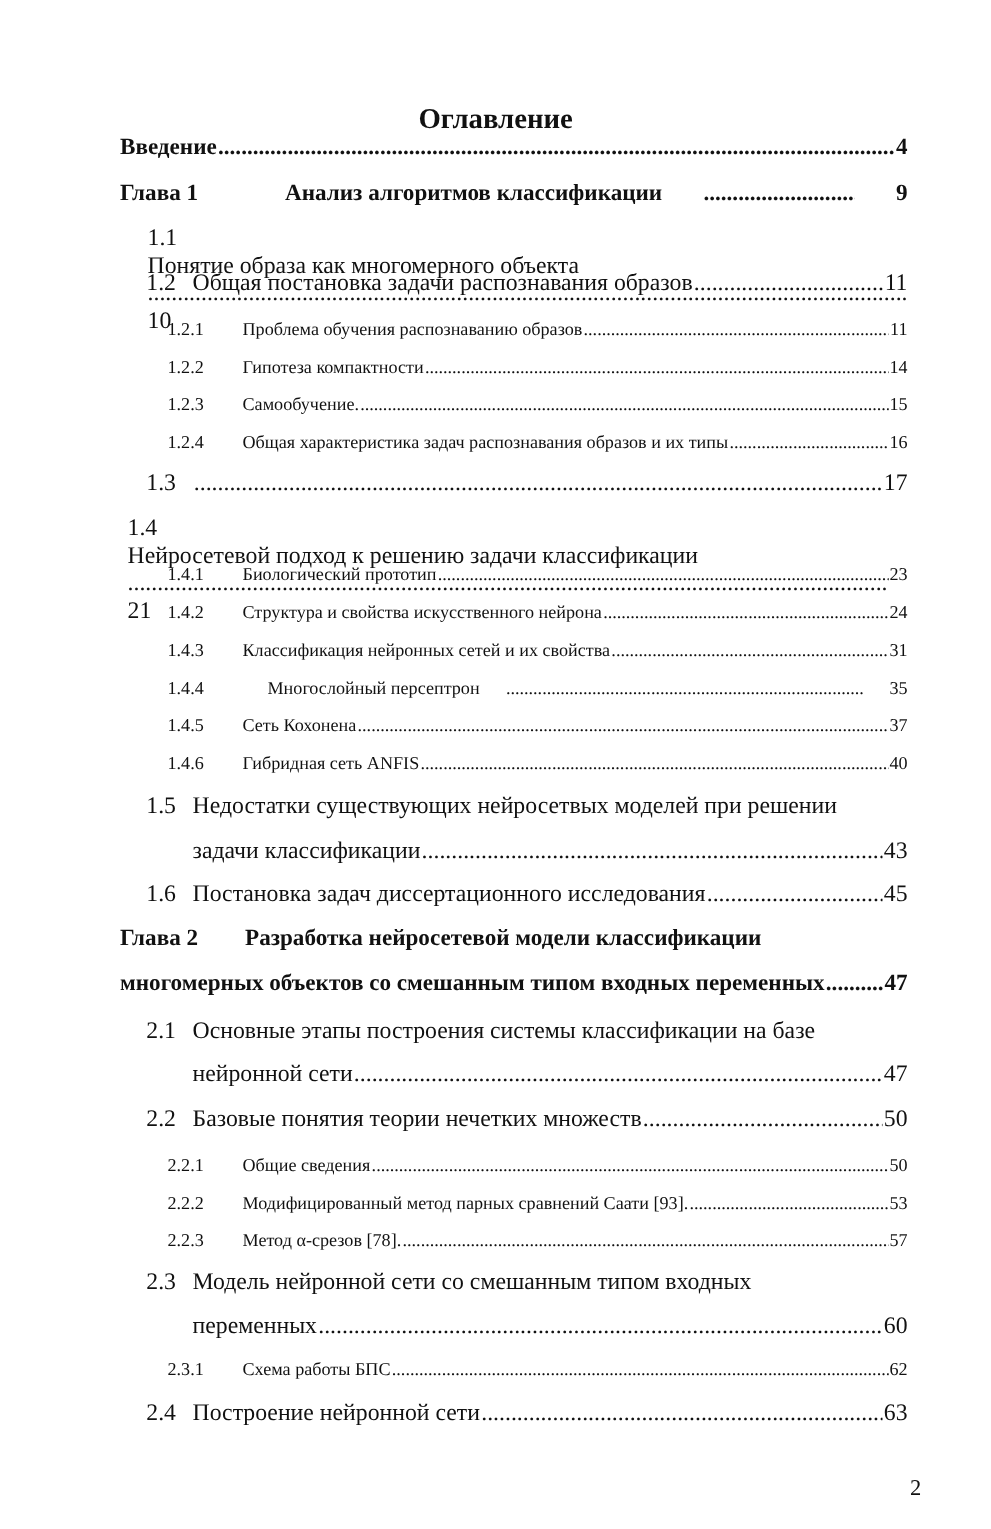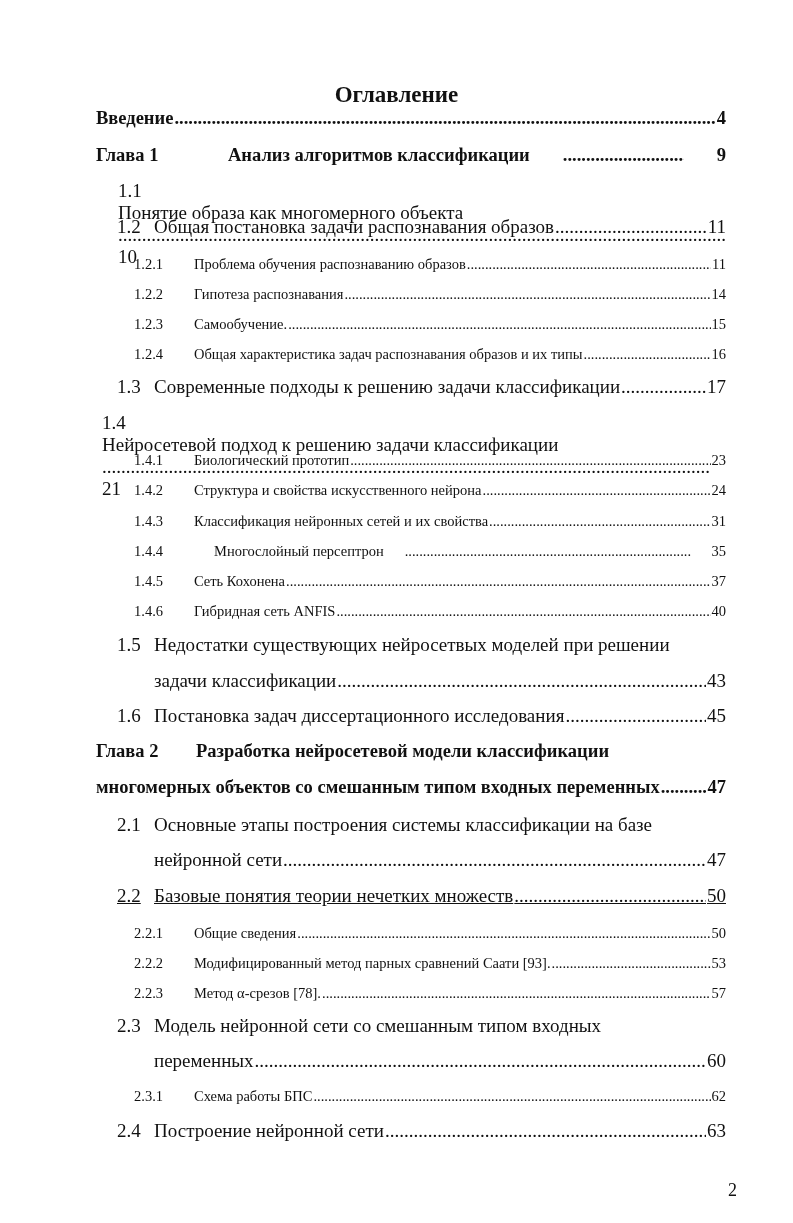--- a/index.html
+++ b/index.html
@@ -55,42 +55,41 @@
 
   <div class="row lvl2" style="left:134px;width:592px;top:256px;">
     <span class="num" style="width:60px">1.2.1</span>
     <span class="text">Проблема обучения распознаванию образов</span>
     <span class="dots"></span>
     <span class="page">11</span>
   </div>
 
   <div class="row lvl2" style="left:134px;width:592px;top:286px;">
     <span class="num" style="width:60px">1.2.2</span>
-    <span class="text">Гипотеза распознавания</span>
+    <span class="text">Гипотеза компактности</span>
     <span class="dots"></span>
     <span class="page">14</span>
   </div>
 
   <div class="row lvl2" style="left:134px;width:592px;top:316px;">
     <span class="num" style="width:60px">1.2.3</span>
     <span class="text">Самообучение.</span>
     <span class="dots"></span>
     <span class="page">15</span>
   </div>
 
   <div class="row lvl2" style="left:134px;width:592px;top:346px;">
     <span class="num" style="width:60px">1.2.4</span>
     <span class="text">Общая характеристика задач распознавания образов и их типы</span>
     <span class="dots"></span>
     <span class="page">16</span>
   </div>
 
   <div class="row lvl1" style="left:117px;width:609px;top:376px;">
     <span class="num" style="width:37px">1.3</span>
-    <span class="text">Современные подходы к решению задачи классификации</span>
     <span class="dots"></span>
     <span class="page">17</span>
   </div>
 
   <div class="row lvl1" style="left:101px;width:609px;top:412px;flex-direction:column;">
     <span class="num" style="width:37px">1.4</span>
     <span class="text">Нейросетевой подход к решению задачи классификации</span>
     <span class="dots"></span>
     <span class="page">21</span>
   </div>
@@ -167,21 +166,21 @@
   <div class="row wrapfirst" style="left:117px;width:640px;top:814px;">
     <span class="num" style="width:37px">2.1</span>
     <span class="text">Основные этапы построения системы классификации на базе</span>
   </div>
   <div class="row lvl1" style="left:154px;width:572px;top:849px;">
     <span class="text">нейронной сети</span>
     <span class="dots"></span>
     <span class="page">47</span>
   </div>
 
-  <div class="row lvl1" style="left:117px;width:609px;top:885px;text-decoration:underline;">
+  <div class="row lvl1" style="left:117px;width:609px;top:885px;">
     <span class="num" style="width:37px">2.2</span>
     <span class="text">Базовые понятия теории нечетких множеств</span>
     <span class="dots"></span>
     <span class="page">50</span>
   </div>
 
   <div class="row lvl2" style="left:134px;width:592px;top:925px;">
     <span class="num" style="width:60px">2.2.1</span>
     <span class="text">Общие сведения</span>
     <span class="dots"></span>

